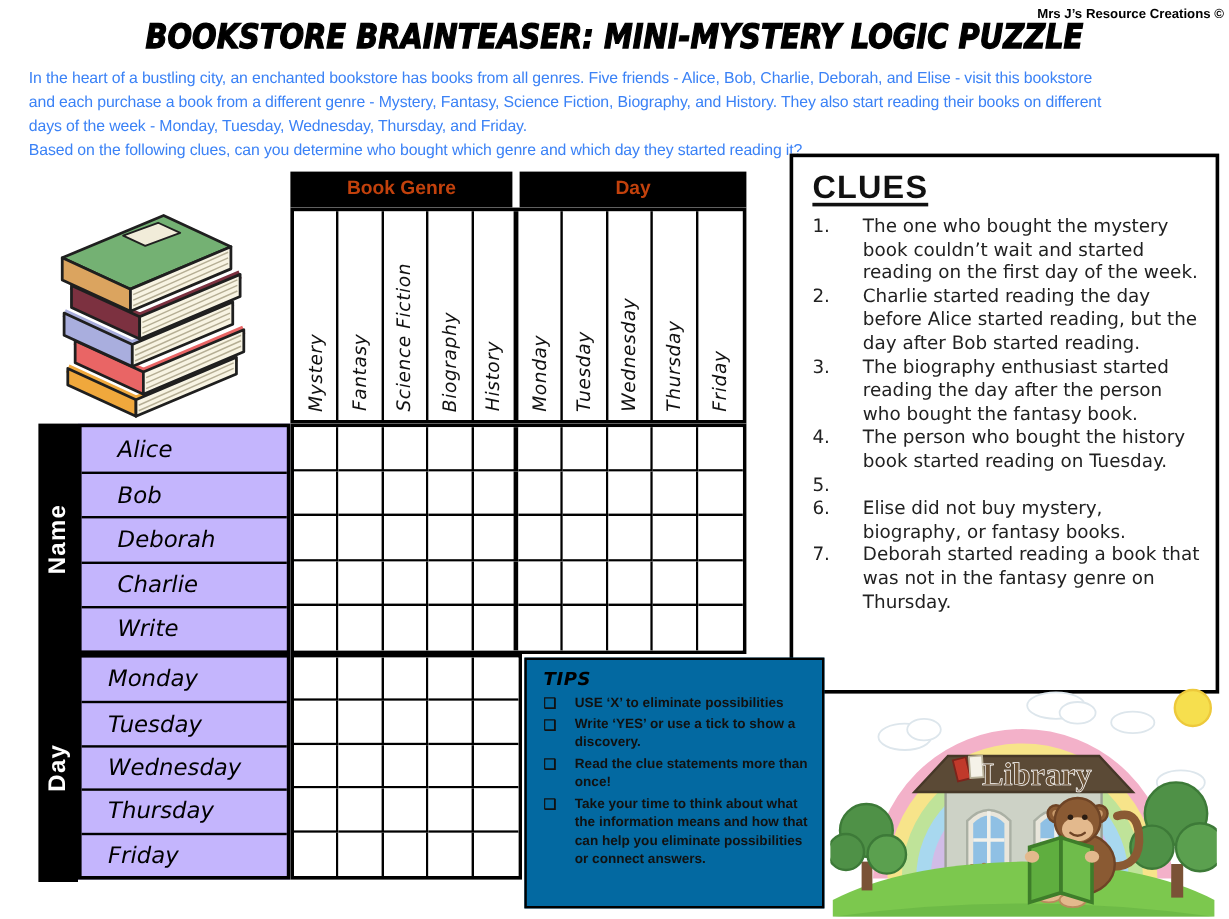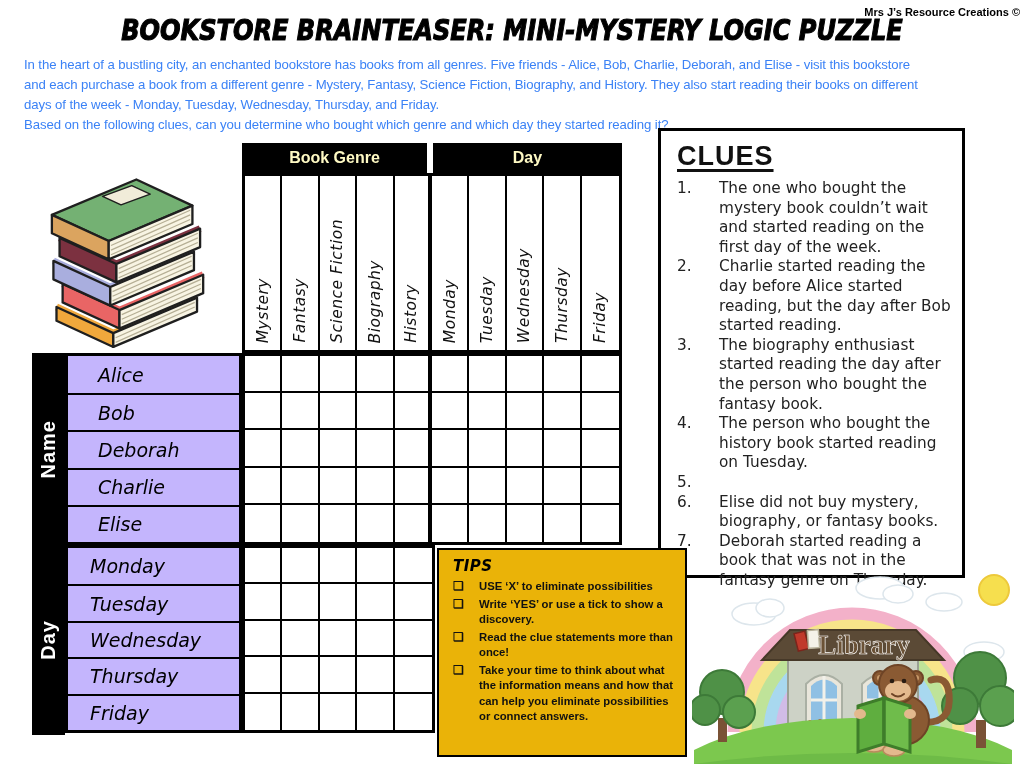--- a/index.html
+++ b/index.html
@@ -10,21 +10,21 @@
   
   #credit{position:absolute;top:6px;right:4px;font:bold 11px "Liberation Sans",sans-serif;color:#000;}
   #page-title{
     position:absolute;top:14px;left:0;width:100%;text-align:center;
     font:italic 900 28px "DejaVu Sans",sans-serif;color:#000;
     transform:scaleX(.86);-webkit-text-stroke:1.1px #000;letter-spacing:0;
   }
   #intro{position:absolute;left:24px;top:55px;font:13.2px/20px "Liberation Sans",sans-serif;
     color:#3b82f6;letter-spacing:-.1px;white-space:nowrap;}
   
-  .hbar{position:absolute;top:143px;height:30px;background:#000;color:#fef9c3;display:flex;
+  .hbar{position:absolute;top:143px;height:30px;background:#000;color:#c2410c;display:flex;
     align-items:center;justify-content:center;font:bold 16px "Liberation Sans",sans-serif;}
   #genre-hbar{left:242px;width:185px;}
   #day-hbar{left:433px;width:189px;}
   
   #column-headers{position:absolute;left:242px;top:173px;width:380px;height:180px;
     display:grid;grid-template-columns:repeat(10,1fr);border:3px solid #000;background:#fff;box-sizing:border-box;}
   .colcell{position:relative;border-right:2px solid #000;display:flex;align-items:flex-end;
     justify-content:center;padding-bottom:7px;box-sizing:border-box;}
   .colcell.csep{border-right-width:4px;}
   .colcell.clast{border-right:none;}
@@ -49,29 +49,29 @@
   .matrix{position:absolute;display:grid;border:3px solid #000;background:#fff;box-sizing:border-box;}
   #name-matrix{left:242px;top:353px;width:380px;height:192px;
     grid-template-columns:repeat(10,1fr);grid-template-rows:repeat(5,1fr);}
   #day-matrix{left:242px;top:545px;width:193px;height:188px;
     grid-template-columns:repeat(5,1fr);grid-template-rows:repeat(5,1fr);}
   .cell{border-right:2px solid #000;border-bottom:2px solid #000;box-sizing:border-box;background:#fff;}
   .cell.csep{border-right-width:4px;}
   .cell.clast{border-right:none;}
   .cell.rlast{border-bottom:none;}
   
-  #clues-box{position:absolute;left:658px;top:128px;width:307px;height:450px;border:3px solid #000;
+  #clues-box{position:absolute;left:658px;top:128px;width:358px;height:450px;border:3px solid #000;
     background:#fff;box-sizing:border-box;padding:10px 10px 8px 16px;}
   #clues-heading{font:800 27px "Liberation Sans",sans-serif;letter-spacing:1px;color:#111;
     text-decoration:underline;text-decoration-thickness:3px;text-underline-offset:4px;margin-bottom:7px;}
   .clue-item{display:grid;grid-template-columns:42px 1fr;font:15.3px/19.6px "DejaVu Sans",sans-serif;color:#222;}
   .clue-num{color:#222;}
   
   #tips-box{position:absolute;left:437px;top:548px;width:250px;height:209px;border:2px solid #000;
-    background:#eab308;box-sizing:border-box;padding:7px 8px 6px 14px;}
+    background:#0369a1;box-sizing:border-box;padding:7px 8px 6px 14px;}
   #tips-heading{font:italic 900 15px "DejaVu Sans",sans-serif;letter-spacing:.5px;margin-bottom:4px;color:#000;}
   .tips-item{display:grid;grid-template-columns:26px 1fr;font:bold 11.3px/15.5px "Liberation Sans",sans-serif;
     color:#111;margin-bottom:2px;}
   .tips-bullet{font-size:12px;line-height:15px;}
   
   #books-svg{position:absolute;left:12px;top:158px;width:218px;height:192px;}
   #scene-svg{position:absolute;left:692px;top:572px;width:322px;height:192px;}
 </style>
 </head>
 <body>
@@ -126,21 +126,21 @@
 </div>
 <div class="band" id="day-band">
   <span>Day</span>
 </div>
 
 <div class="rowlabels" id="name-row-labels">
     <div class="rowlabel first">Alice</div>
     <div class="rowlabel">Bob</div>
     <div class="rowlabel">Deborah</div>
     <div class="rowlabel">Charlie</div>
-    <div class="rowlabel">Elise</div>
+    <div class="rowlabel">Write</div>
   </div>
 <div class="rowlabels" id="day-row-labels">
     <div class="rowlabel first">Monday</div>
     <div class="rowlabel">Tuesday</div>
     <div class="rowlabel">Wednesday</div>
     <div class="rowlabel">Thursday</div>
     <div class="rowlabel">Friday</div>
   </div>
 
 <div class="matrix" id="name-matrix">

